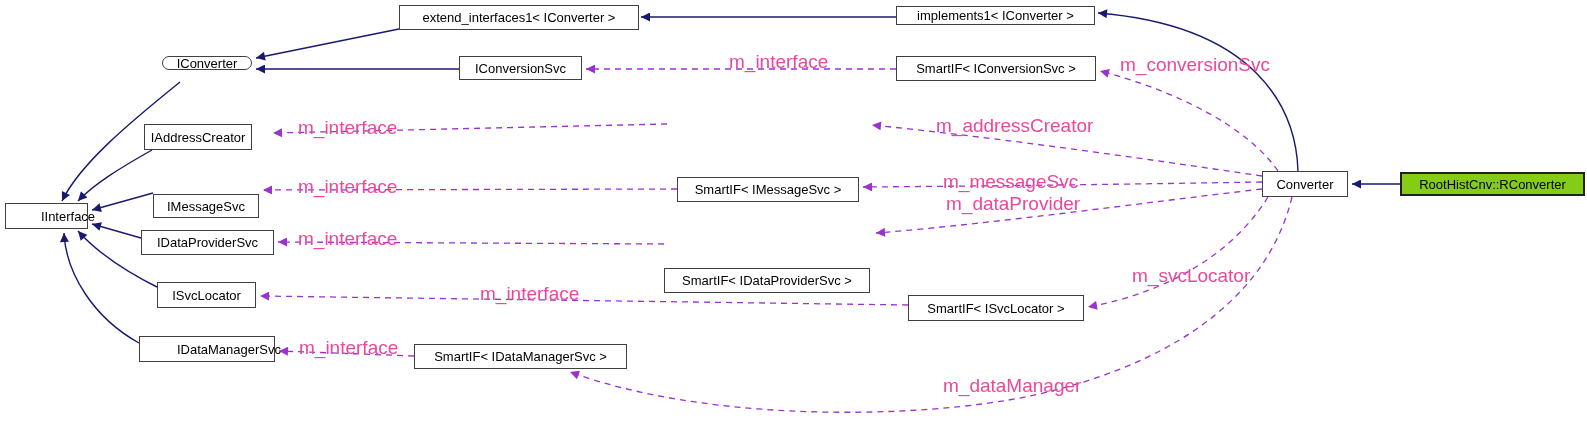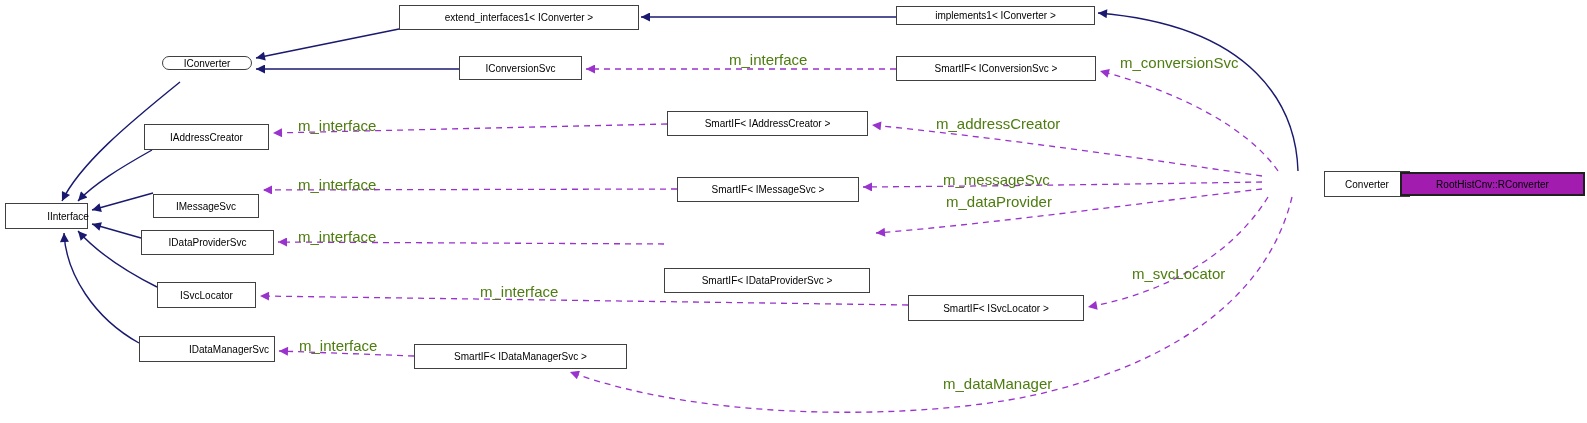--- a/index.html
+++ b/index.html
@@ -4,44 +4,44 @@
 <style>
   html,body{margin:0;padding:0;background:#ffffff;}
   .diagram{
     position:relative;width:1587px;height:423px;background:#ffffff;
     font-family:"Liberation Sans",sans-serif;overflow:hidden;
   }
   .edges{position:absolute;left:0;top:0;width:1587px;height:423px;}
   .node{
     position:absolute;display:flex;align-items:center;justify-content:center;
     background:#ffffff;border:1px solid #404040;box-sizing:border-box;
-    font-size:10px;color:#000;white-space:nowrap;cursor:pointer;
+    font-size:13px;color:#000;white-space:nowrap;cursor:pointer;
   }
-  .node.hl{background:#a21caf;border:2px solid #202020;cursor:default;}
+  .node.hl{background:#84cc16;border:2px solid #202020;cursor:default;}
   .elabel{
-    position:absolute;font-size:15px;color:#4d7c0f;white-space:nowrap;
+    position:absolute;font-size:19px;color:#ec4899;white-space:nowrap;
   }
   
   .n-extend   {left:399px;  top:5px;   width:240px; height:25px;}
   .n-impl     {left:896px;  top:6px;   width:199px; height:19px;}
   .n-iconv    {left:162px;  top:56px;  width:90px;  height:14px;border-radius:7px;}
   .n-iconvsvc {left:459px;  top:56px;  width:123px; height:24px;}
   .n-smconvsvc{left:896px;  top:56px;  width:200px; height:25px;}
-  .n-iaddr    {left:144px;  top:124px; width:125px; height:26px;}
+  .n-iaddr    {left:144px;  top:124px; width:108px; height:26px;}
   .n-smaddr   {left:667px;  top:111px; width:201px; height:25px;}
   .n-iintf    {left:5px;    top:203px; width:83px;  height:26px;padding-left:43px;}
   .n-imsg     {left:153px;  top:194px; width:106px; height:24px;}
   .n-smmsg    {left:677px;  top:177px; width:182px; height:25px;}
   .n-idp      {left:141px;  top:230px; width:133px; height:25px;}
   .n-smdp     {left:664px;  top:232px; width:206px; height:25px;margin-top:36px;}
   .n-isvc     {left:157px;  top:282px; width:99px;  height:26px;}
   .n-smsvc    {left:908px;  top:295px; width:176px; height:26px;}
   .n-idm      {left:139px;  top:336px; width:136px; height:26px;padding-left:44px;}
   .n-smdm     {left:414px;  top:344px; width:213px; height:25px;}
-  .n-convtr   {left:1324px; top:171px; width:86px;  height:26px;}
+  .n-convtr   {left:1262px; top:171px; width:86px;  height:26px;}
   .n-rconvtr  {left:1400px; top:172px; width:185px; height:24px;}
   
   .l-mi-convsvc{left:729px; top:51px;}
   .l-mconvsvc {left:1120px; top:54px;}
   .l-mi-addr  {left:298px;  top:117px;}
   .l-maddr    {left:936px;  top:115px;}
   .l-mi-msg   {left:298px;  top:176px;}
   .l-mmsg     {left:943px;  top:171px;}
   .l-mdp      {left:946px;  top:193px;}
   .l-mi-dp    {left:298px;  top:228px;}
@@ -94,21 +94,20 @@
       <path d="M 1292 197 C 1266 305, 1160 368, 1030 396 C 920 419 710 423 570 372" marker-end="url(#arrowP)"></path>
     </g>
   </svg>
 
   <div class="node n-extend">extend_interfaces1&lt; IConverter &gt;</div>
   <div class="node n-impl">implements1&lt; IConverter &gt;</div>
   <div class="node n-iconv">IConverter</div>
   <div class="node n-iconvsvc">IConversionSvc</div>
   <div class="node n-smconvsvc">SmartIF&lt; IConversionSvc &gt;</div>
   <div class="node n-iaddr">IAddressCreator</div>
-  <div class="node n-smaddr">SmartIF&lt; IAddressCreator &gt;</div>
   <div class="node n-iintf">IInterface</div>
   <div class="node n-imsg">IMessageSvc</div>
   <div class="node n-smmsg">SmartIF&lt; IMessageSvc &gt;</div>
   <div class="node n-idp">IDataProviderSvc</div>
   <div class="node n-smdp">SmartIF&lt; IDataProviderSvc &gt;</div>
   <div class="node n-isvc">ISvcLocator</div>
   <div class="node n-smsvc">SmartIF&lt; ISvcLocator &gt;</div>
   <div class="node n-idm">IDataManagerSvc</div>
   <div class="node n-smdm">SmartIF&lt; IDataManagerSvc &gt;</div>
   <div class="node n-convtr">Converter</div>

